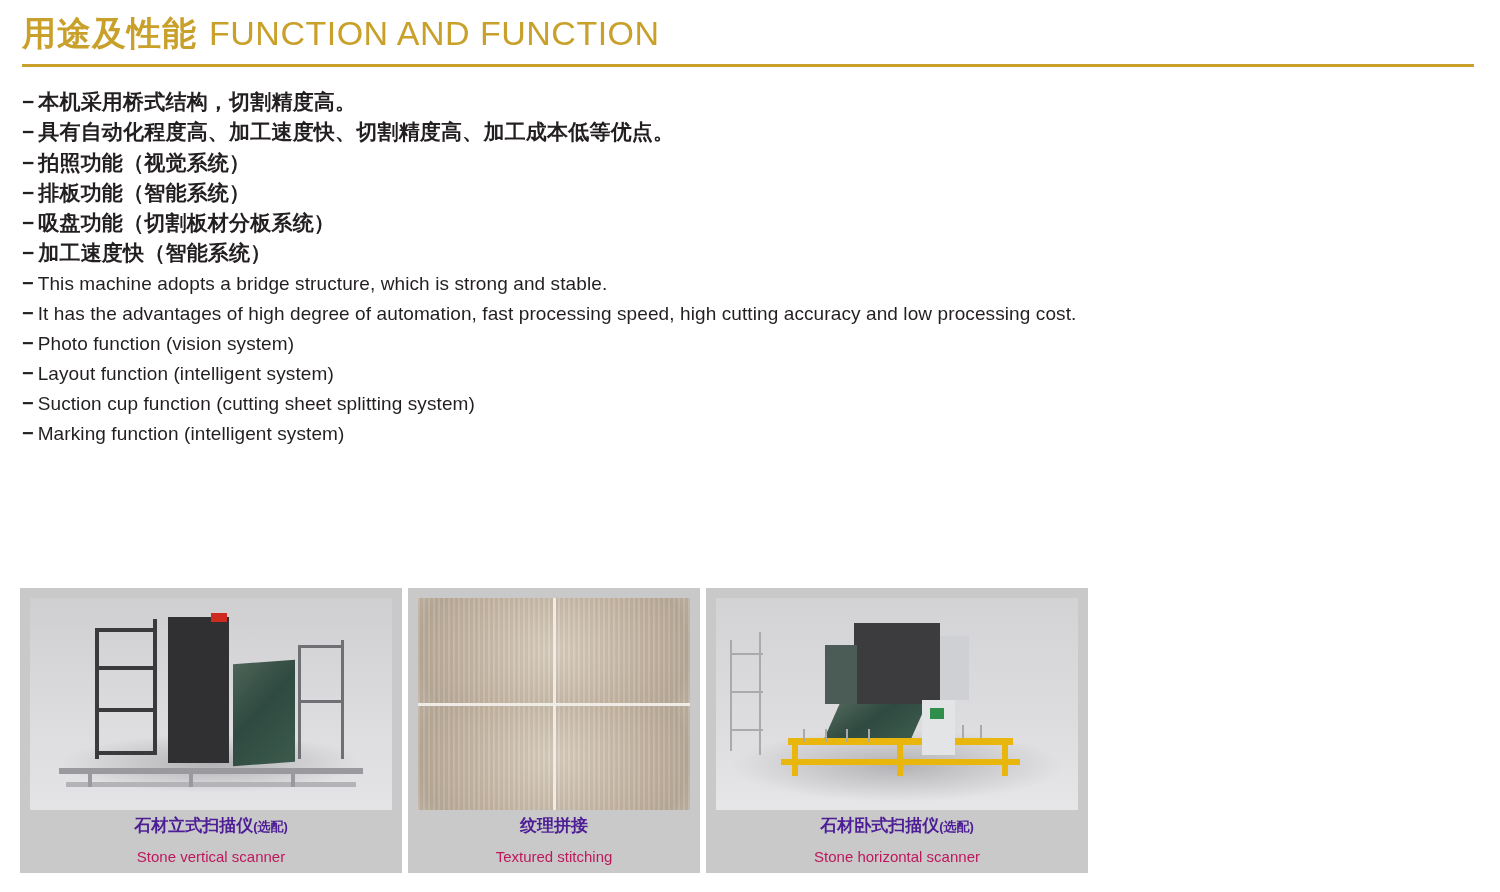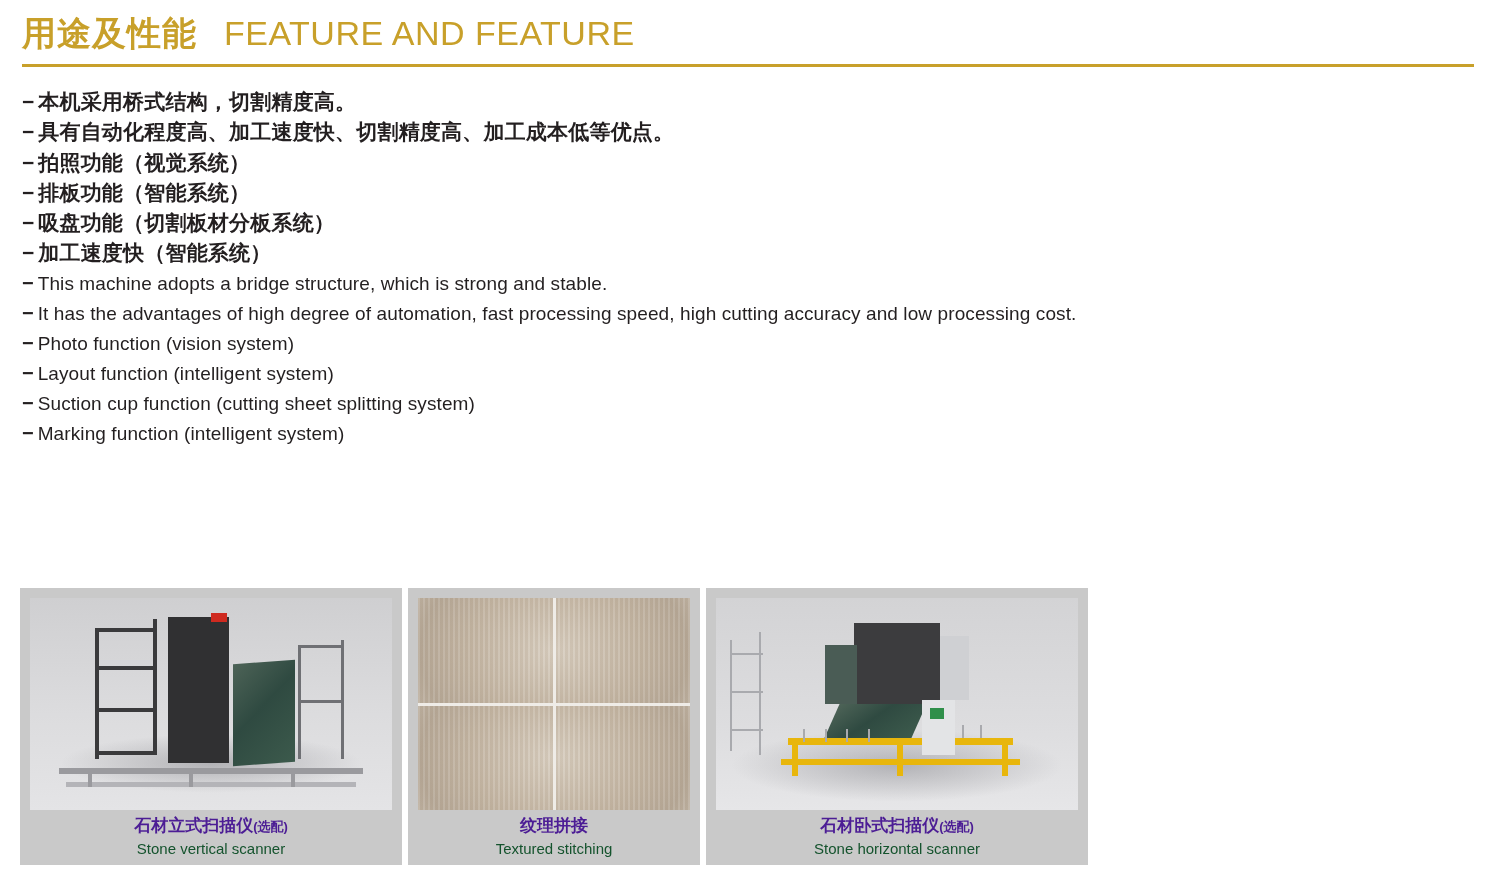--- a/index.html
+++ b/index.html
@@ -21,21 +21,21 @@
     height: 892px;
     box-sizing: border-box;
     padding: 0 20px;
   }
 
   
   .header {
     padding-top: 16px;
     display: flex;
     align-items: flex-start;
-    gap: 27px;
+    gap: 12px;
     padding-left: 2px;
   }
   .title-cn {
     font-size: 34px;
     font-weight: 700;
     color: #c8a02a;
     letter-spacing: 1px;
     line-height: 1;
   }
   .title-en {
@@ -129,23 +129,23 @@
     color: #4c1d95;
     line-height: 1.15;
   }
   .cap-cn .small {
     font-size: 13px;
     font-weight: 700;
   }
   .cap-en {
     font-size: 15px;
     font-weight: 400;
-    color: #14532d;
+    color: #be185d;
     line-height: 1.15;
-    margin-top: 4px;
+    margin-top: 12px;
   }
 
   
   .scene-v {
     width: 100%;
     height: 100%;
     background: linear-gradient(180deg, #cfcfd1 0%, #dcdcde 55%, #e4e4e6 100%);
   }
   .floor-shadow {
     position: absolute;
@@ -234,21 +234,21 @@
     background: #efece7;
   }
 </style>
 </head>
 <body>
 
 <div class="page">
 
   <div class="header">
     <div class="title-cn">用途及性能</div>
-    <div class="title-en">FEATURE AND FEATURE</div>
+    <div class="title-en">FUNCTION AND FUNCTION</div>
   </div>
   <div class="rule"></div>
 
   <div class="bullets">
 
     <div class="bullet-row cn">
       <span class="dash">−</span>
       <span class="btext">本机采用桥式结构，切割精度高。</span>
     </div>
     <div class="bullet-row cn">

